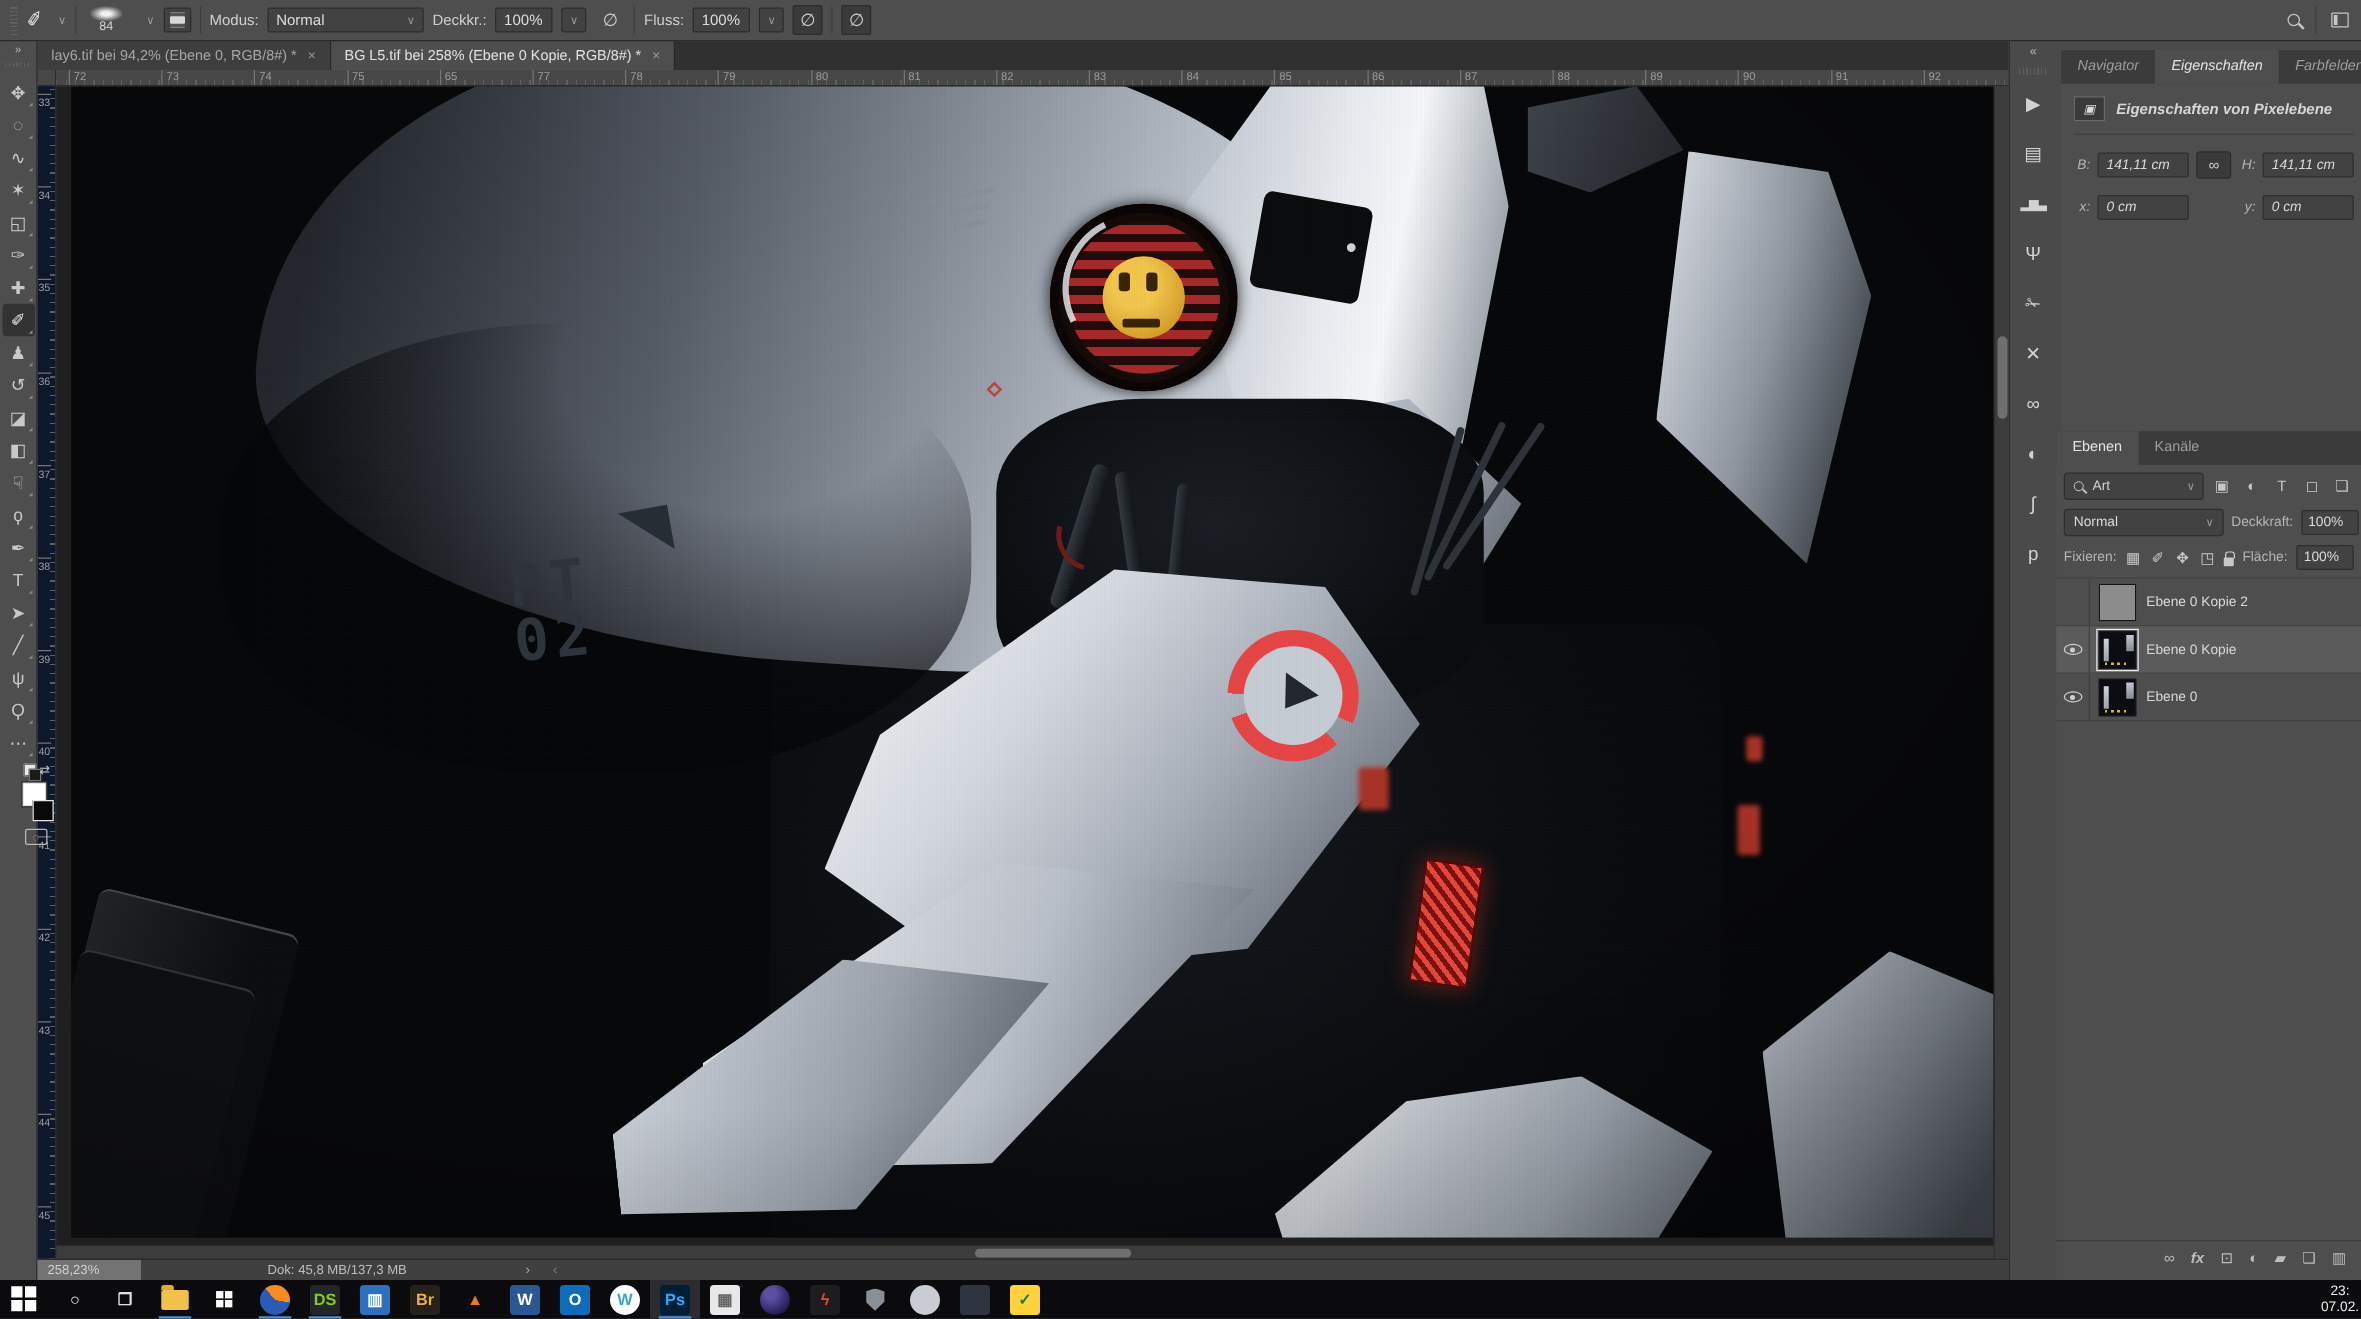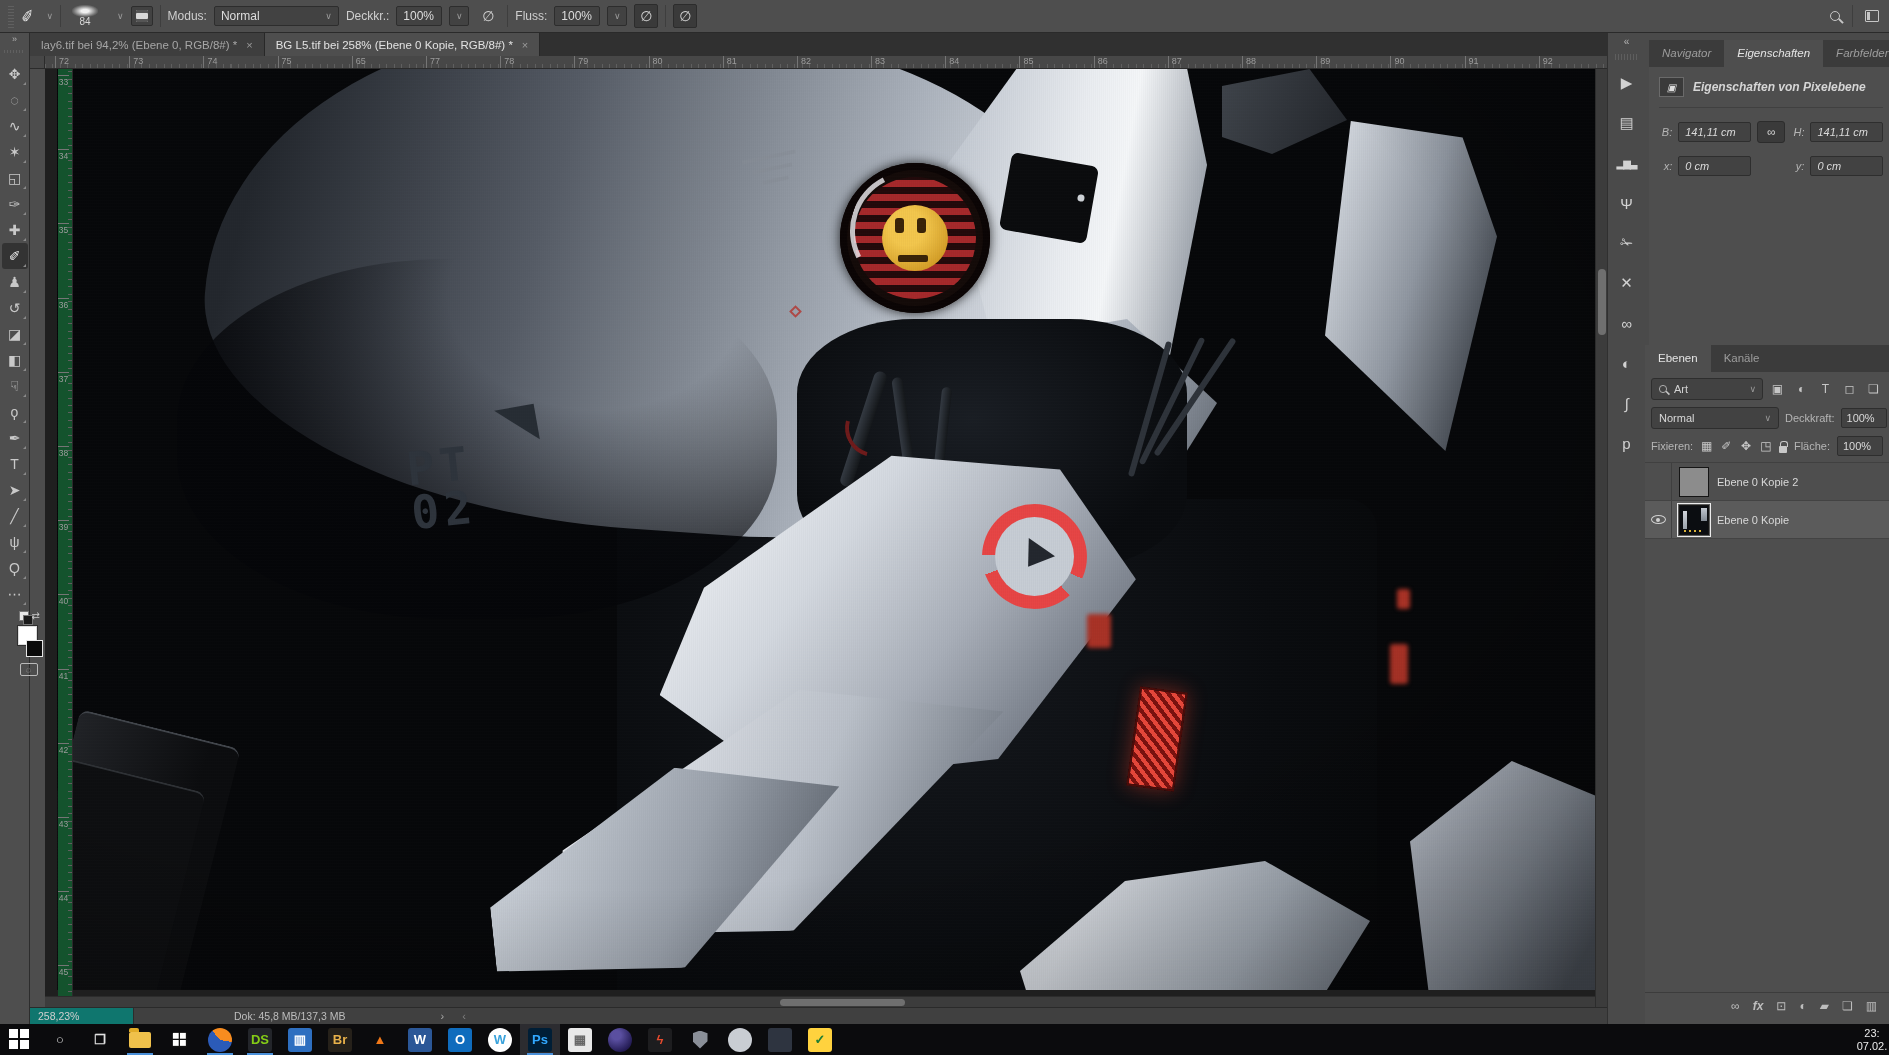--- a/index.html
+++ b/index.html
@@ -56,22 +56,22 @@
   .swatch-bg { position:absolute; left:11px; top:29px; width:17px; height:17px; background:#0a0a0a; border:1px solid #e6e6e6; }
   .qmask-ico { position:absolute; left:5px; top:52px; width:18px; height:13px; border:1px solid #b9b9b9; border-radius:2px; display:grid; place-items:center; color:#b9b9b9; font-size:9px; }
 
   
   #ruler-corner { position:absolute; left:30px; top:56px; width:15px; height:13px; background:#474747; border-right:1px solid #2b2b2b; border-bottom:1px solid #2b2b2b; z-index:4; }
   #ruler-top { position:absolute; left:45px; top:56px; width:1562px; height:13px; background:#474747; border-bottom:1px solid #2b2b2b;
     display:flex; padding-left:10px; overflow:hidden; z-index:4; }
   #ruler-top::before { content:''; position:absolute; left:0; right:0; bottom:0; height:4px;
     background:repeating-linear-gradient(90deg,#5f5f5f 0 1px,transparent 1px 7.42px); }
   .hnum { flex:0 0 74.2px; font-size:9px; color:#9c9c9c; border-left:1px solid #757575; padding-left:3px; line-height:11px; }
-  #ruler-left { position:absolute; left:30px; top:69px; width:15px; height:938px; background:#14532d; border-right:1px solid #2b2b2b;
-    padding-top:6px; overflow:hidden; z-index:4;margin-left:28px; }
+  #ruler-left { position:absolute; left:30px; top:69px; width:15px; height:938px; background:#0f172a; border-right:1px solid #2b2b2b;
+    padding-top:6px; overflow:hidden; z-index:4; }
   #ruler-left::before { content:''; position:absolute; top:0; bottom:0; right:0; width:4px;
     background:repeating-linear-gradient(0deg,#5f5f5f 0 1px,transparent 1px 7.42px); }
   .vnum { display:block; height:74.2px; width:11px; font-size:8.5px; color:#9c9c9c; border-top:1px solid #757575;
     word-break:break-all; line-height:9px; text-align:center; padding-top:2px; }
 
   
   #viewport { position:absolute; left:45px; top:69px; width:1550px; height:938px; background:#1f1f1f; z-index:1; }
   #document { position:absolute; left:12px; top:0; width:1538px; height:921px; background:#07080a; overflow:hidden; cursor:crosshair; }
   .art { position:absolute; }
   #art-grey-block { left:1165px; top:0; width:125px; height:85px; background:linear-gradient(110deg,#3f444b,#22252a); clip-path:polygon(0 20%,70% 0,100% 60%,40% 100%,0 80%); }
@@ -163,21 +163,21 @@
 
   
   #vscroll { position:absolute; left:1595px; top:69px; width:12px; height:938px; background:#3c3c3c; border-left:1px solid #2c2c2c; z-index:4; }
   #vscroll-thumb { position:absolute; left:2px; top:200px; width:8px; height:66px; background:#6f6f6f; border-radius:4px; }
   #hscroll { position:absolute; left:45px; top:996px; width:1550px; height:11px; background:#3c3c3c; border-top:1px solid #2c2c2c; z-index:4; }
   #hscroll-thumb { position:absolute; left:735px; top:2px; width:125px; height:7px; background:#6f6f6f; border-radius:4px; }
 
   
   #status { position:absolute; left:30px; top:1007px; width:1577px; height:17px; background:#404040; border-top:1px solid #2a2a2a;
     display:flex; align-items:center; font-size:10.5px; color:#bdbdbd; z-index:5; }
-  #status-zoom { width:104px; height:100%; background:#0f766e; border-right:1px solid #2c2c2c; display:flex; align-items:center; padding:0 8px; color:#cfcfcf;text-align:center; }
+  #status-zoom { width:84px; height:100%; background:#737373; border-right:1px solid #2c2c2c; display:flex; align-items:center; padding:0 8px; color:#cfcfcf;text-align:center; }
   #status-doc { margin-left:100px; }
   #status-next { margin-left:95px; color:#a8a8a8; font-size:11px; }
   #status-prev { margin-left:18px; color:#7f7f7f; font-size:11px; }
 
   
   #strip { position:absolute; left:1607px; top:33px; width:38px; height:991px; background:#4a4a4a; border-left:1px solid #303030; z-index:5;
     display:flex; flex-direction:column; align-items:center; }
   #strip-collapse { height:18px; color:#b5b5b5; font-size:10px; line-height:17px; }
   .strip-grip { width:24px; height:6px; background:repeating-linear-gradient(90deg,#5e5e5e 0 1px,transparent 1px 3px); margin:3px 0; }
   .strip-ico { width:30px; height:30px; display:grid; place-items:center; color:#d2d2d2; font-size:15px; margin:5px 0; }
@@ -679,20 +679,27 @@
           </div>
 
           <div class="layer-row selected visible">
             <span class="eye-cell">
               <span class="eye"></span>
             </span>
             <span class="thumb"></span>
             <span class="layer-name">Ebene 0 Kopie</span>
           </div>
 
+          <div class="layer-row visible">
+            <span class="eye-cell">
+              <span class="eye"></span>
+            </span>
+            <span class="thumb"></span>
+            <span class="layer-name">Ebene 0</span>
+          </div>
 
       </div>
       <div id="layers-bottom">
 
           <span class="lb-ico" title="link-layers-icon">∞</span>
 
           <span class="lb-ico fx" title="layer-effects-icon">fx</span>
 
           <span class="lb-ico" title="layer-mask-icon">⊡</span>
 

